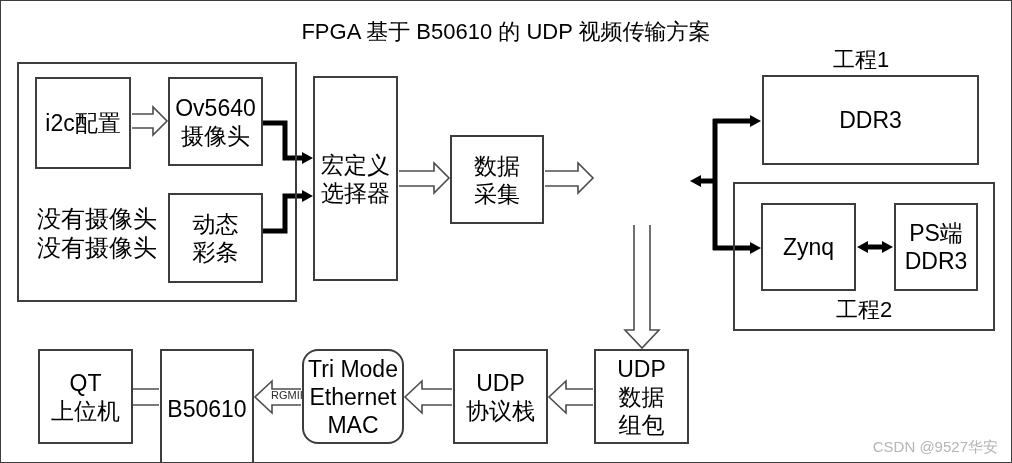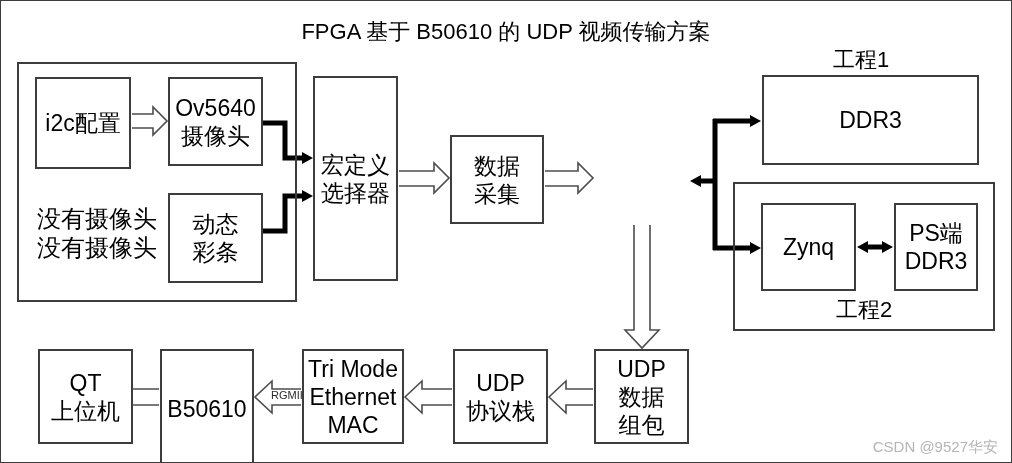--- a/index.html
+++ b/index.html
@@ -149,21 +149,21 @@
     <span>QT</span>
     <span>上位机</span>
   </div>
 
   <div class="box" style="left:159px;top:348px;width:94px;height:119px;">
     <span>B50610</span>
   </div>
 
   <div class="rgmii">RGMII</div>
 
-  <div class="box" style="left:301px;top:348px;width:102px;height:95px;">
+  <div class="box" style="left:301px;top:348px;width:102px;height:95px;border-radius:16px;">
     <span>Tri Mode</span>
     <span>Ethernet</span>
     <span>MAC</span>
   </div>
 
   <div class="box" style="left:452px;top:348px;width:95px;height:95px;">
     <span>UDP</span>
     <span>协议栈</span>
   </div>
 

